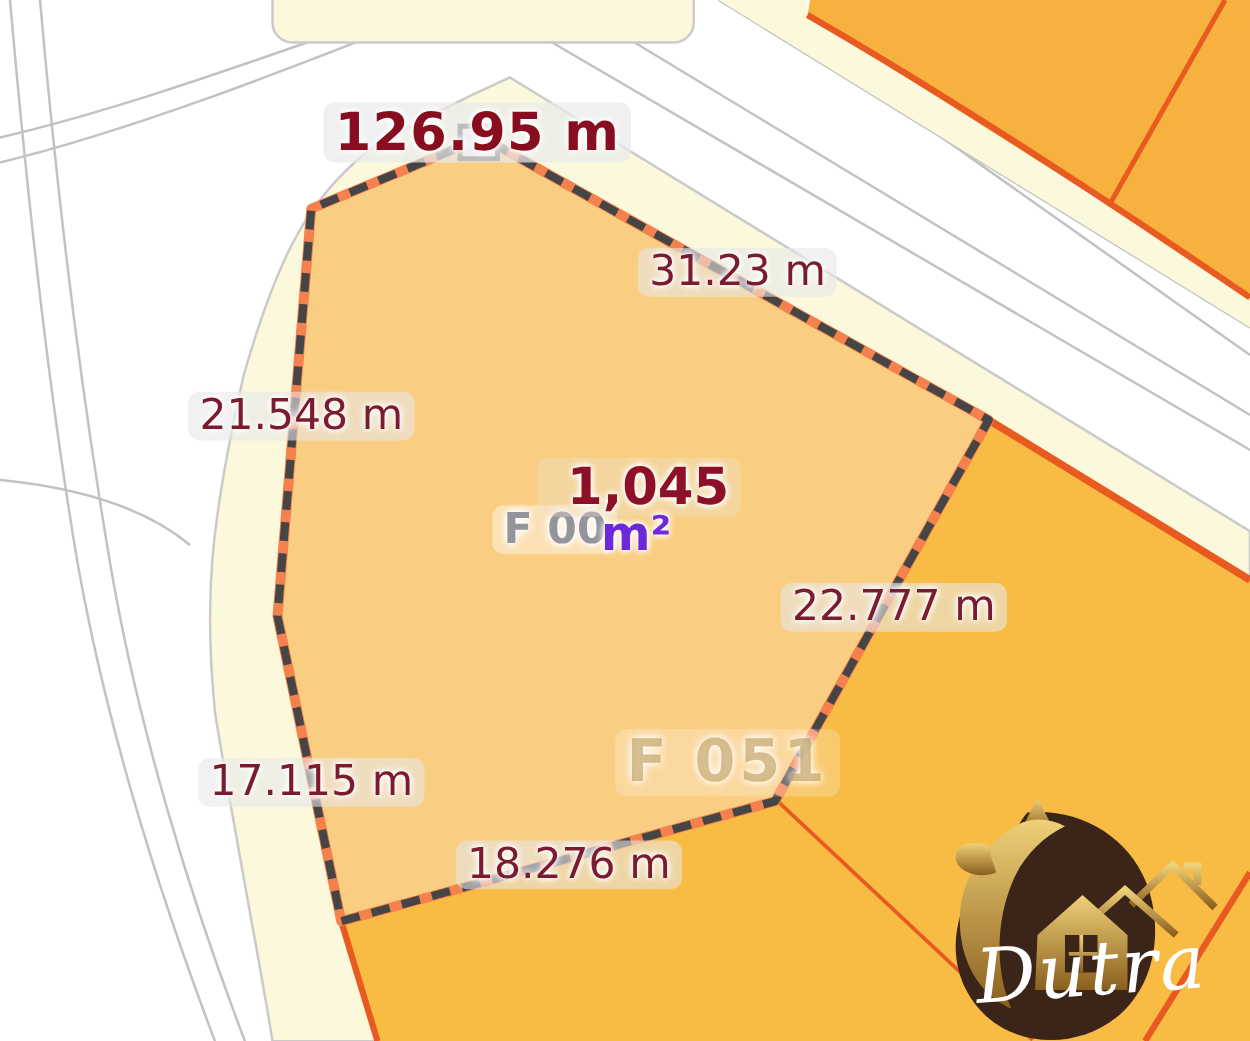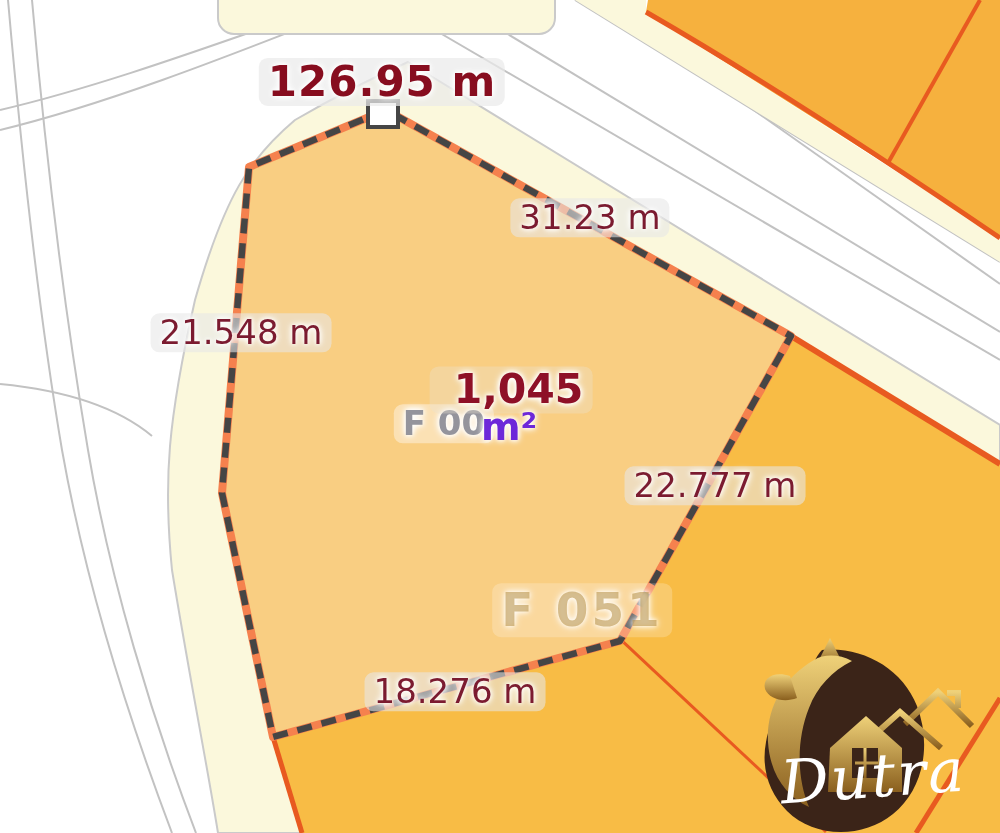--- a/index.html
+++ b/index.html
@@ -11,20 +11,21 @@
   .lbl{
     position:absolute;transform:translate(-50%,-50%);
     white-space:nowrap;color:#7b1b30;font-size:34px;line-height:1.1;
     padding:1px 9px;border-radius:9px;
     background:rgba(231,231,231,.58);
     text-shadow:0 0 4px #fff,0 0 6px #fff,0 0 8px #fff;
   }
   .lbl-title{
     font-size:42px;font-weight:800;color:#870d1f;letter-spacing:1px;
     background:rgba(234,234,234,.72);
+    margin-top:24px;
   }
   .lbl-area-value{font-size:41px;font-weight:800;color:#8e1027;background:rgba(236,225,210,.35);padding-left:24px;}
   .lbl-area-unit{font-size:38px;font-weight:800;color:#6d28d9;background:transparent;}
   .lbl-code-gray{
     font-size:34px;color:#94949c;font-weight:600;background:rgba(255,255,255,.40);
     text-shadow:0 0 4px #fff,0 0 7px #fff,0 0 9px #fff;
   }
   .lbl-code-tan{
     font-size:47px;font-weight:800;letter-spacing:3px;color:rgba(178,138,60,.55);
     background:rgba(255,255,255,.22);
@@ -114,20 +115,21 @@
 
   <div class="lbl lbl-title" style="left:382px;top:82px;">126.95 m</div>
 
 
   <div class="lbl" style="left:590px;top:218px;">31.23 m</div>
 
   <div class="lbl" style="left:241px;top:333px;">21.548 m</div>
 
   <div class="lbl" style="left:715px;top:486px;">22.777 m</div>
 
+  <div class="lbl" style="left:249px;top:626px;">17.115 m</div>
 
   <div class="lbl" style="left:455px;top:692px;">18.276 m</div>
 
   <div class="lbl lbl-code-gray" style="left:444px;top:424px;">F 00</div>
   <div class="lbl lbl-area-value" style="left:511px;top:390px;">1,045</div>
   <div class="lbl lbl-area-unit" style="left:509px;top:428px;">m²</div>
 
   <div class="lbl lbl-code-tan" style="left:582px;top:610px;">F 051</div>
 
   <div class="logo">

